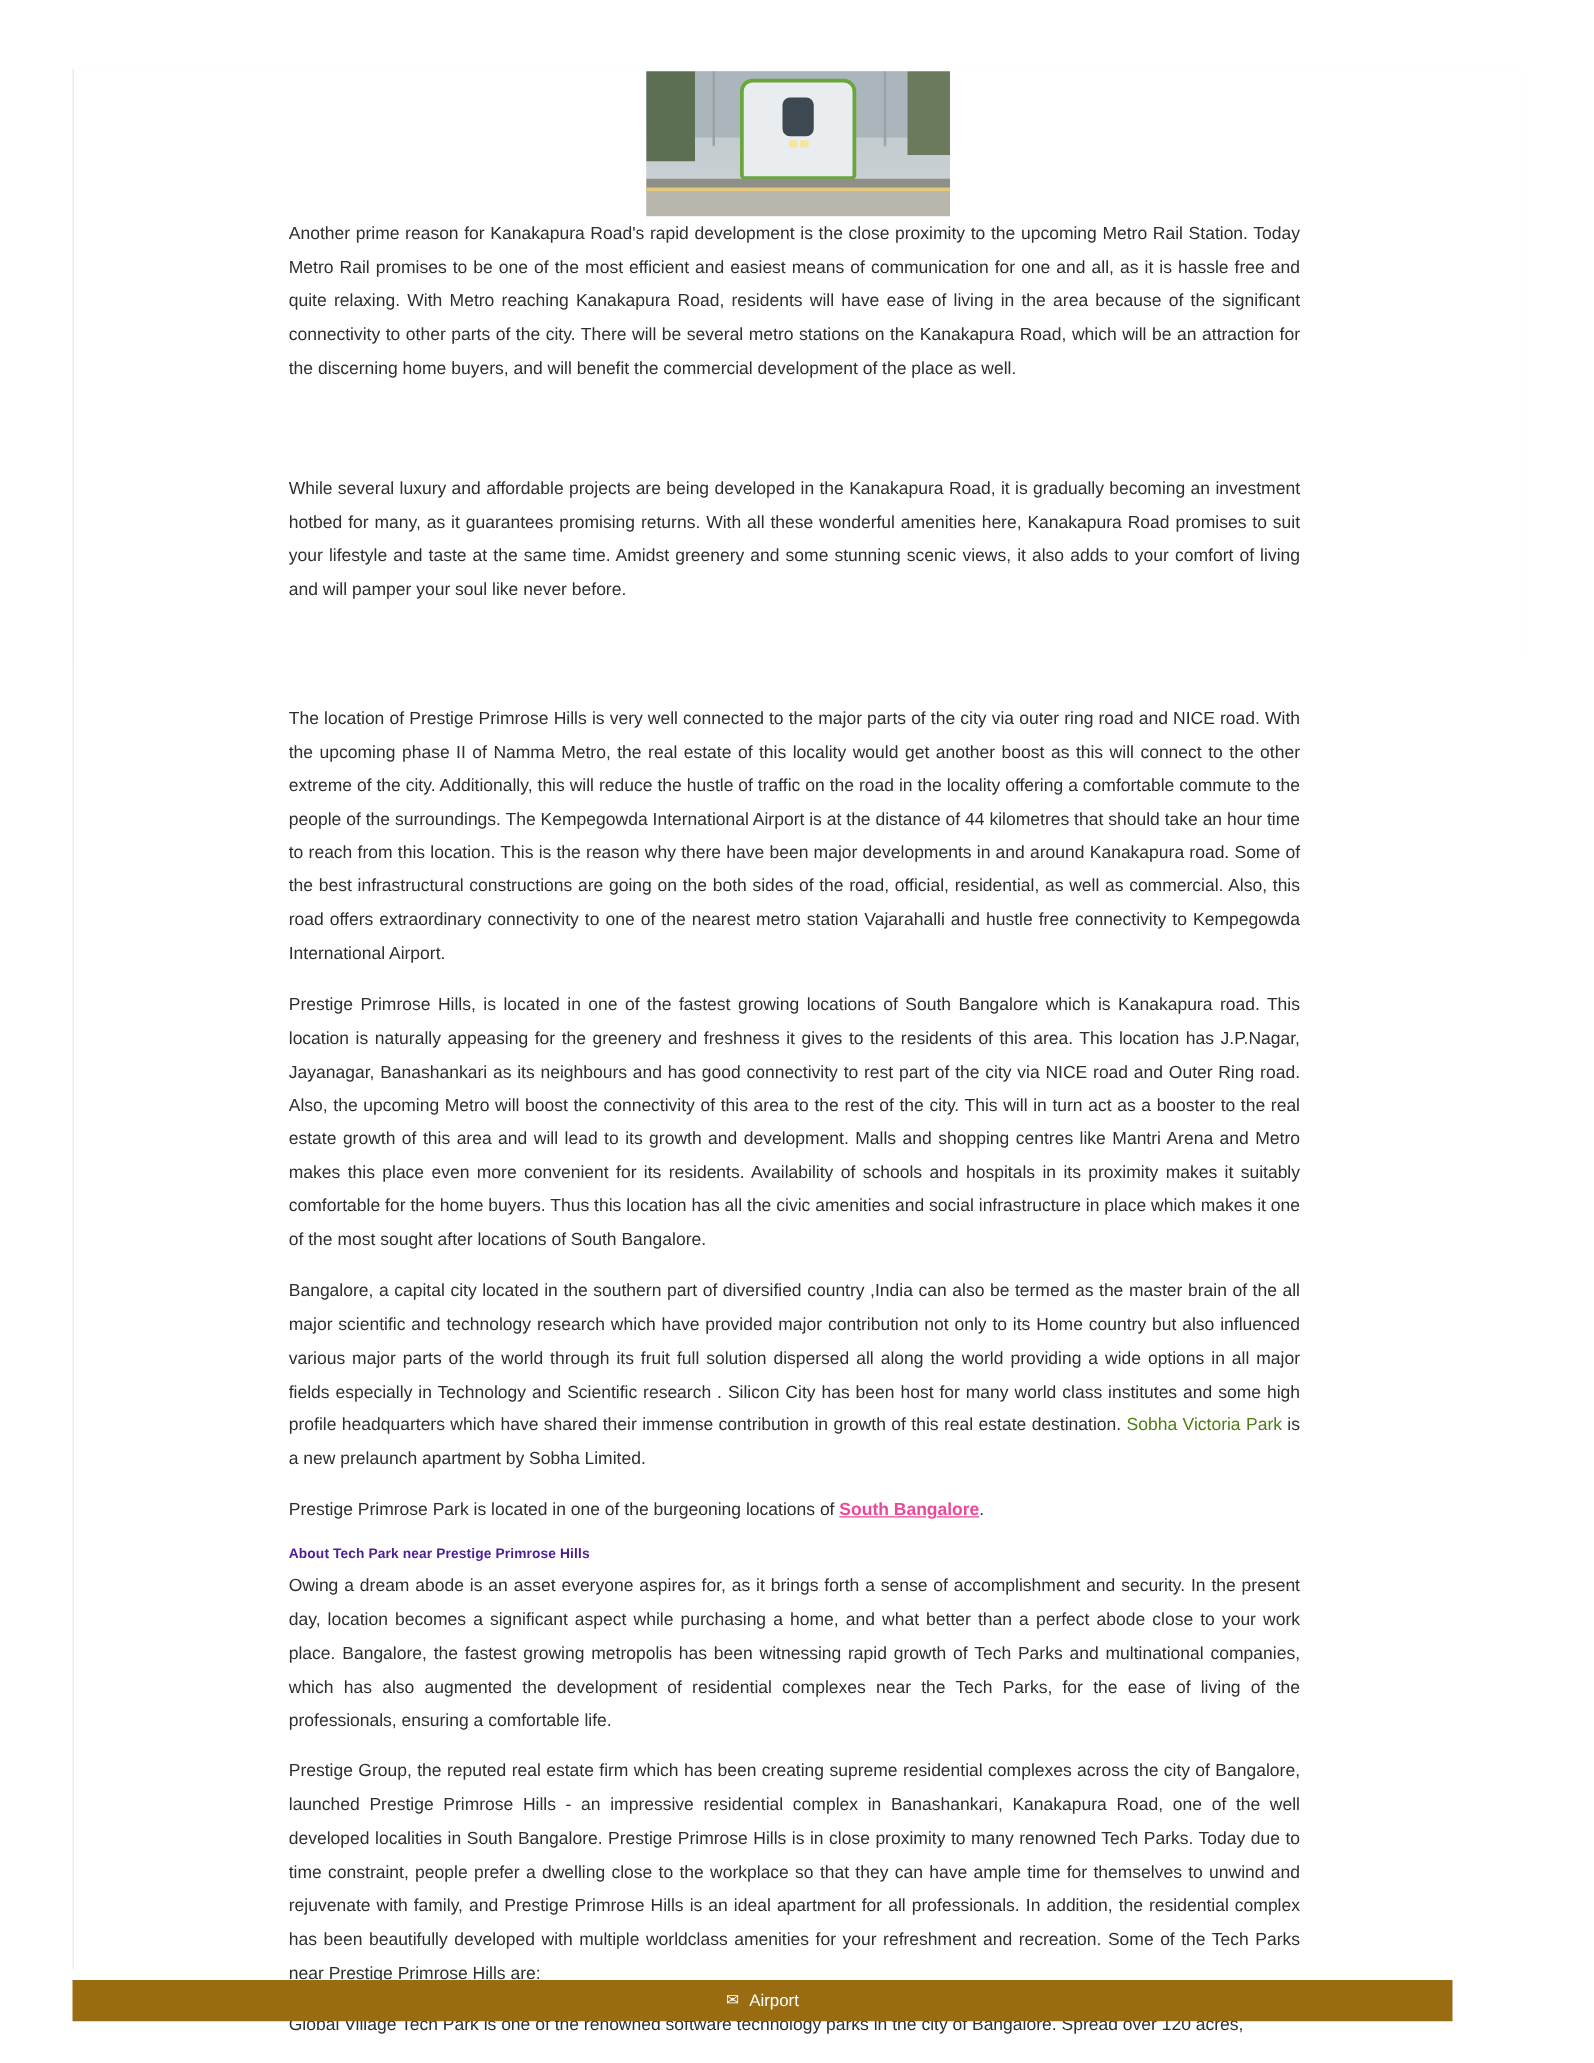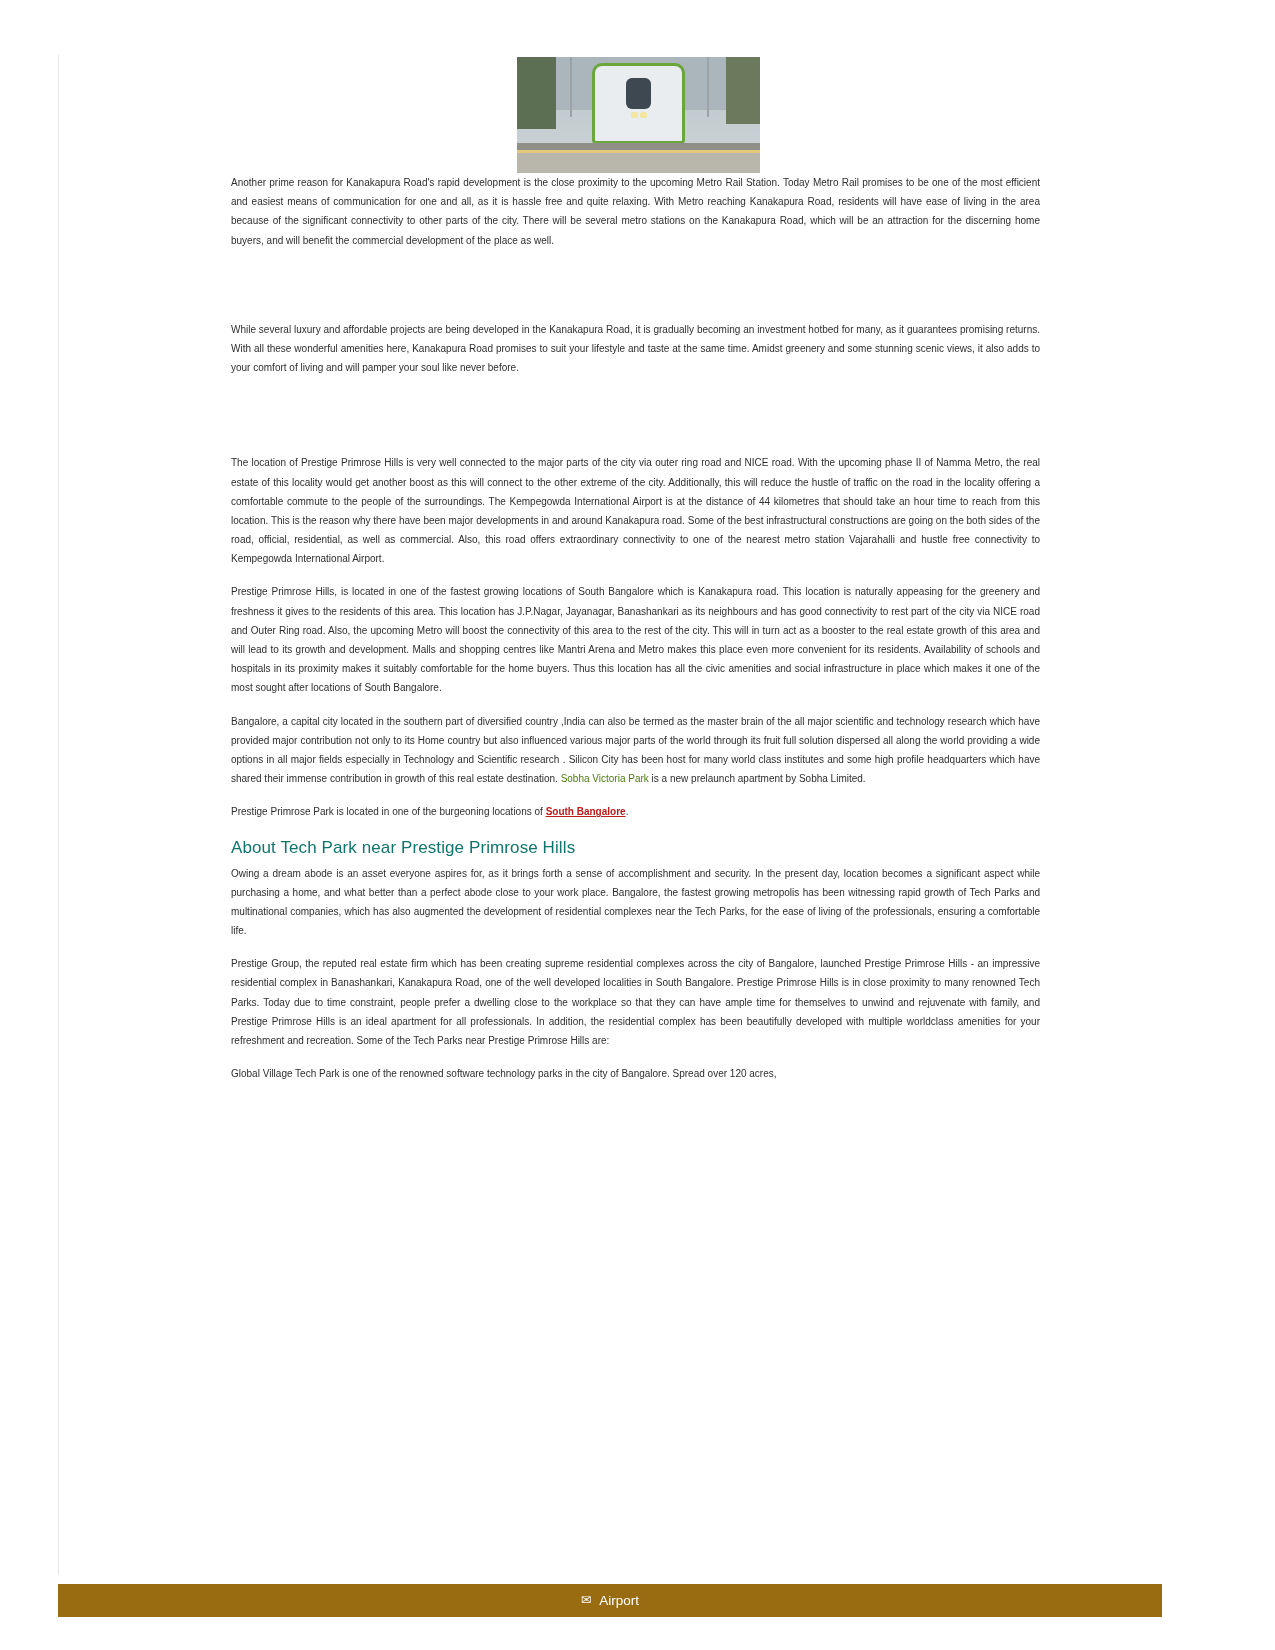--- a/index.html
+++ b/index.html
@@ -71,45 +71,45 @@
     position:absolute; left:0; bottom:17%; width:100%; height:9%;
     background:#8e8f86;
   }
   .ti-deck { position:absolute; left:0; bottom:0; width:100%; height:17%; background:#b9b6ac; }
   .ti-fence { position:absolute; left:0; bottom:17%; width:100%; height:3px; background:#e4c87b; }
   .ti-pole { position:absolute; top:0; width:2px; height:52%; background:#9aa4a8; }
 
   .body-text {
     margin: 0 0 0 0;
     padding: 0 178px 0 172px;
-    font-size: 10px;
+    font-size: 14px;
     line-height: 1.92;
     color: #2e2e2e;
     text-align: justify;
   }
   .para { margin: 0 0 14px 0; }
   .para.tight { margin-bottom: 26px; }
   .spacer-lg { height: 56px; }
   .spacer-sm { height: 18px; }
   .gap-between { height: 24px; }
 
   h3.section-head {
     margin: 16px 0 6px 0;
     padding: 0 178px 0 172px;
-    font-size: 17px;
-    font-weight: normal;
-    color: #0f766e;
+    font-size: 11px;
+    font-weight: bold;
+    color: #4c1d95;
     letter-spacing: 0.1px;
   }
   a.inline-link {
     color: #4d7c0f;
     text-decoration: none;
   }
   a.strong-link {
-    color: #b91c1c;
+    color: #ec4899;
     font-weight: bold;
   }
   .footer-bar {
     position: absolute;
     left: 58px;
     bottom: 33px;
     width: 1104px;
     height: 33px;
     background: #9a6c12;
     color: #ffffff;

